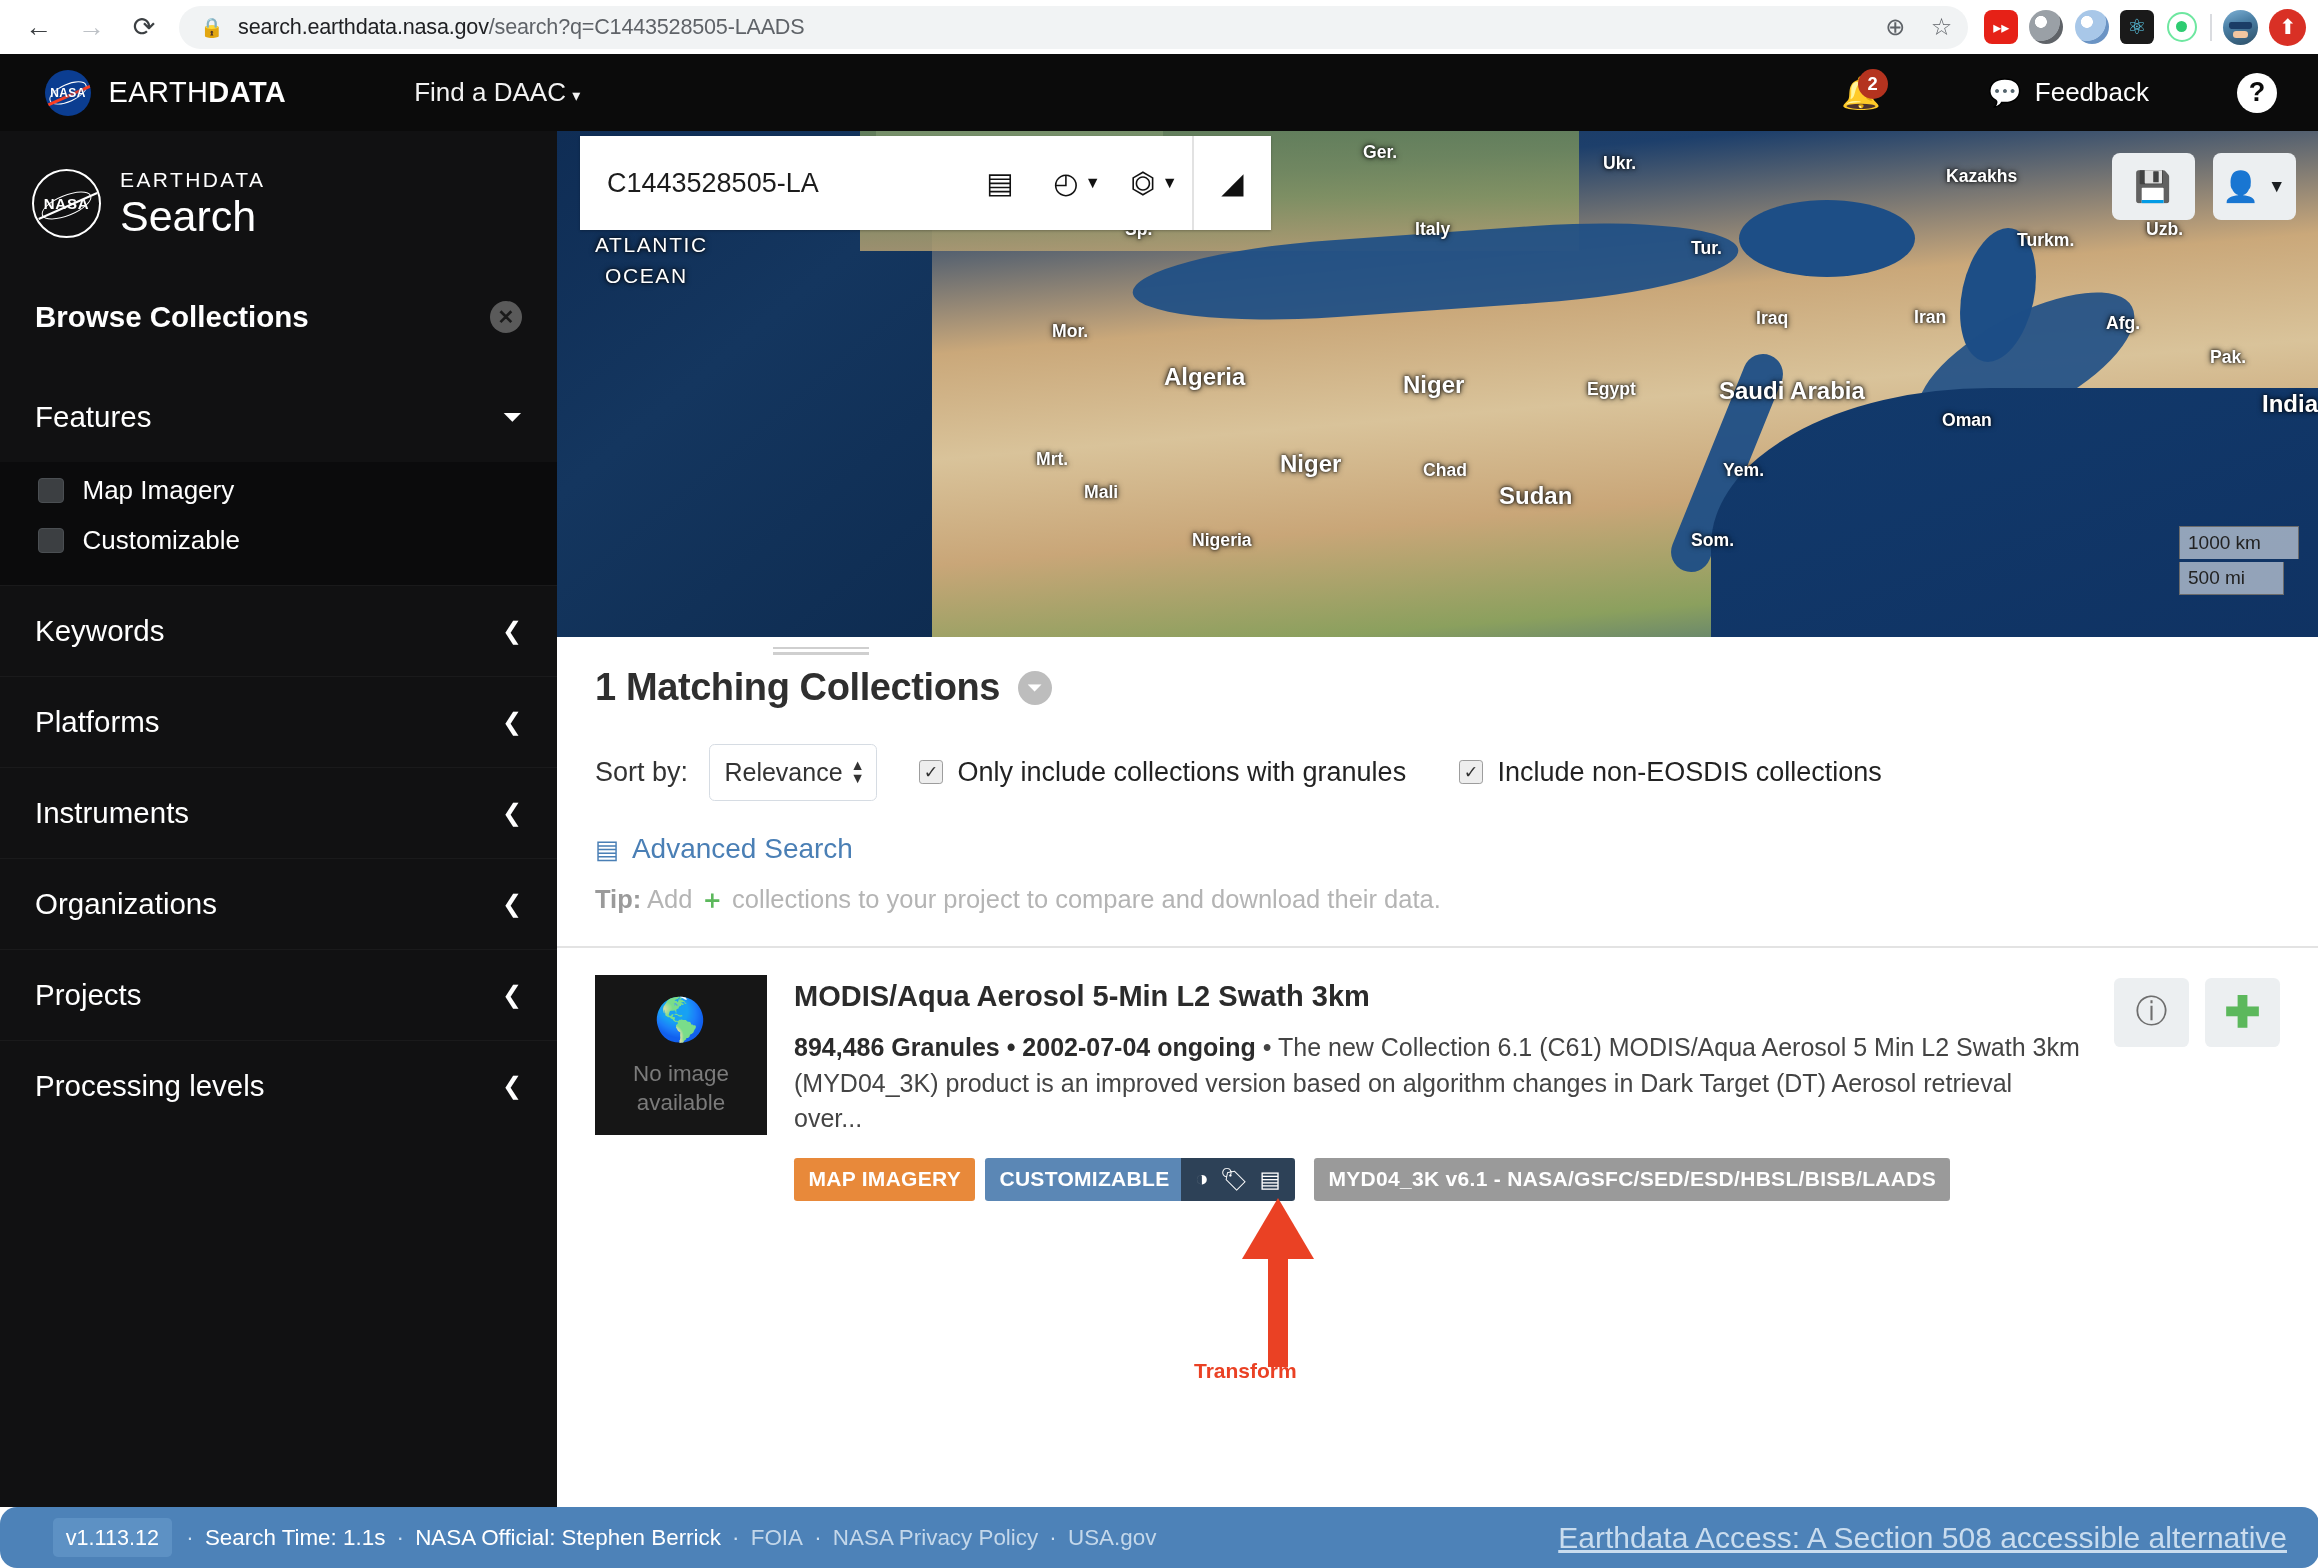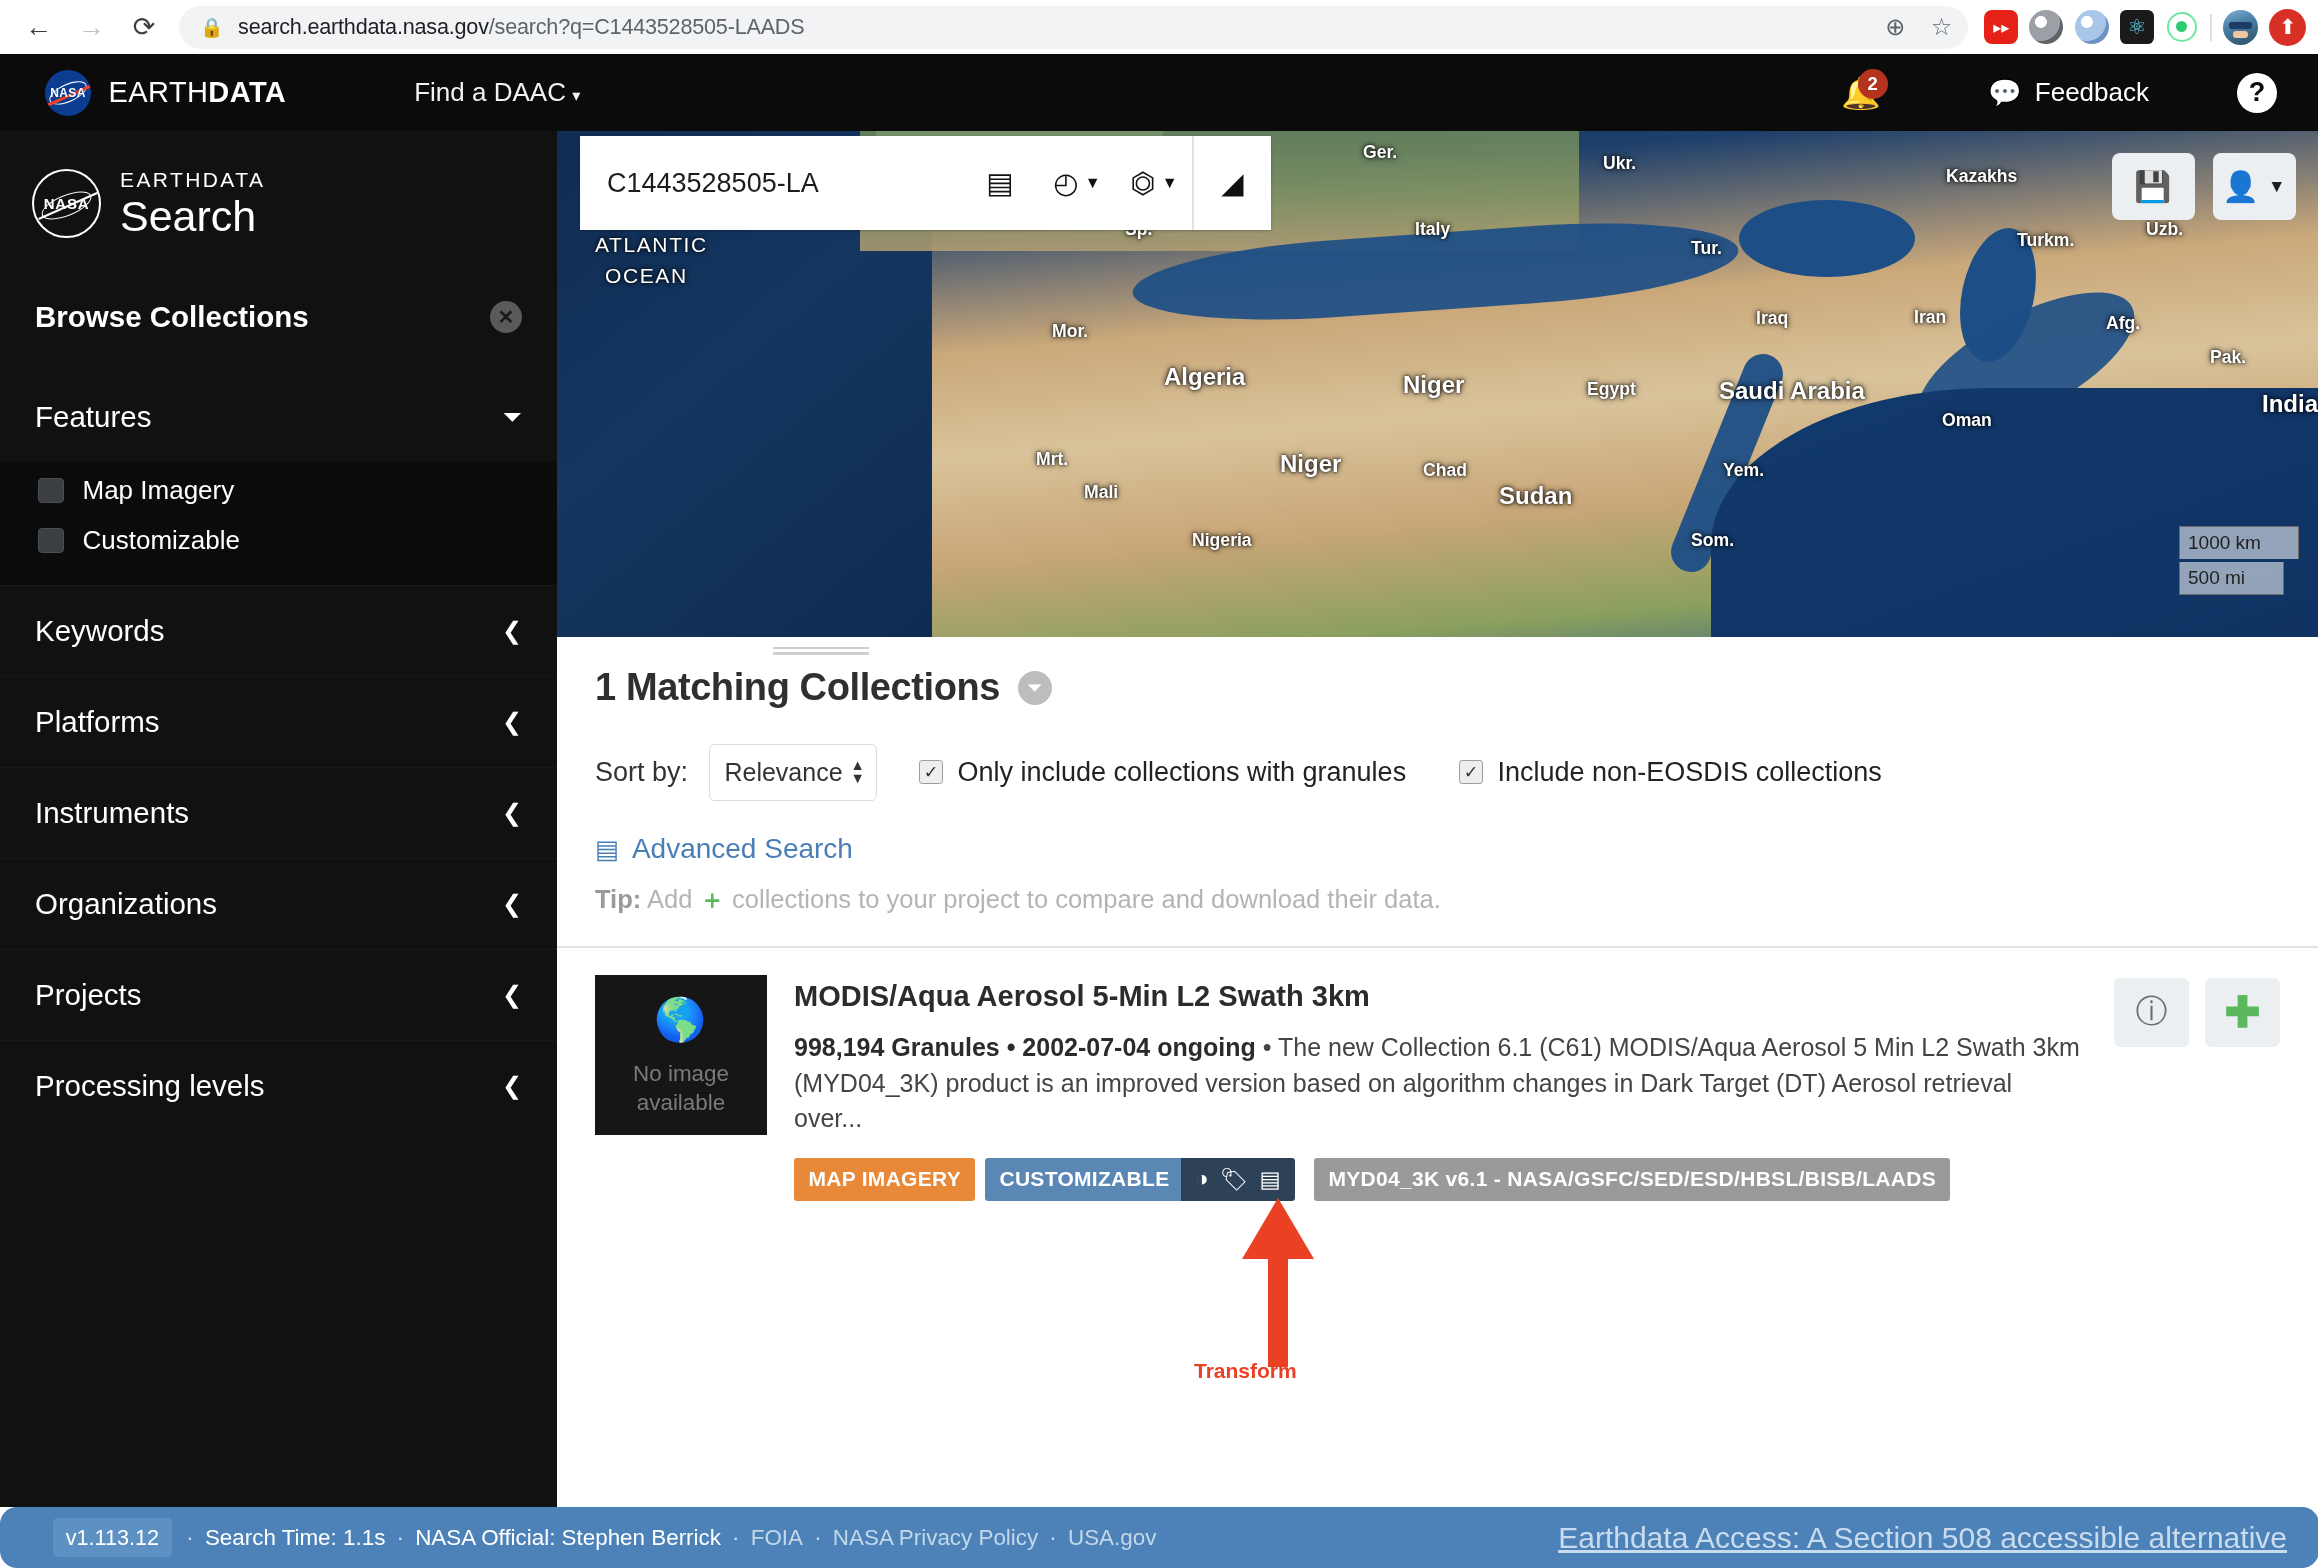--- a/index.html
+++ b/index.html
@@ -515,21 +515,21 @@
 
   <div class="card">
     <div class="card-thumb">
       <div class="thumb-globe">🌎</div>
       <div>No image</div>
       <div>available</div>
     </div>
     <div class="card-body">
       <div class="card-title">MODIS/Aqua Aerosol 5-Min L2 Swath 3km</div>
       <div class="card-desc">
-        <b>998,194 Granules</b>
+        <b>894,486 Granules</b>
         <b> • </b><b>2002-07-04 ongoing</b>
         <span> • </span><span>The new Collection 6.1 (C61) MODIS/Aqua Aerosol 5 Min L2 Swath 3km (MYD04_3K) product is an improved version based on algorithm changes in Dark Target (DT) Aerosol retrieval over...</span>
       </div>
       <div class="badges">
         <span class="badge badge-map">MAP IMAGERY</span>
         <span style="display:flex;">
           <span class="badge badge-cust">CUSTOMIZABLE</span>
           <span class="badge-cust-icons">
             <span>◑</span>
             <span>🏷</span>

